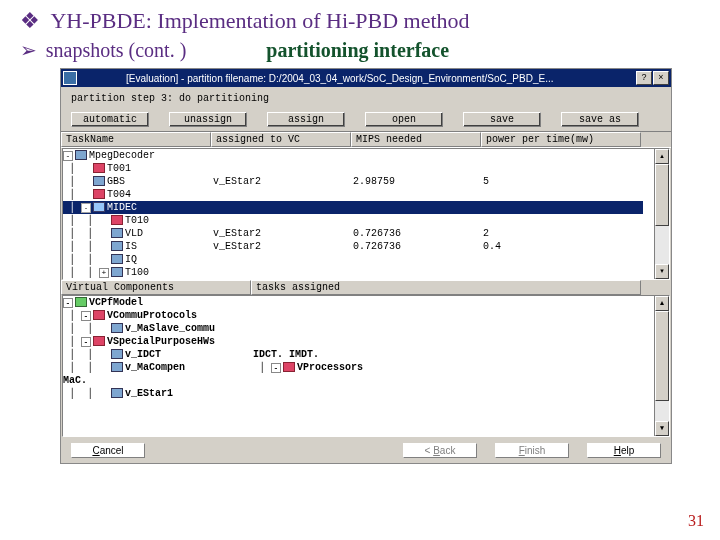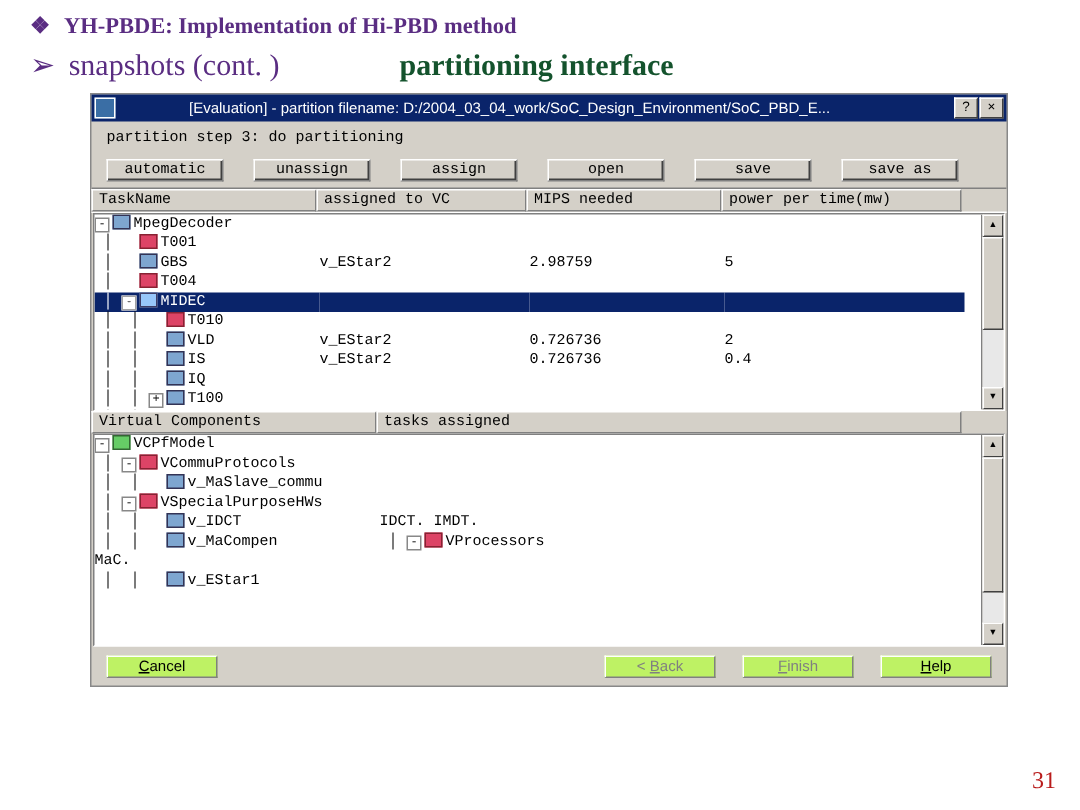--- a/index.html
+++ b/index.html
@@ -8,22 +8,22 @@
     height: 540px;
     background: #fff;
     font-family: Arial, sans-serif;
     font-size: 14px;
     position: relative;
     overflow: hidden;
   }
   .slide-heading {
     color: #5a2d82;
     font-family: "Times New Roman", serif;
-    font-size: 15px;
-    font-weight: bold;
+    font-size: 22px;
+    font-weight: normal;
     margin: 8px 0 4px 20px;
   }
   .slide-heading .diamond {
     color: #5a2d82;
     margin-right: 6px;
   }
   .sub-row {
     display: flex;
     align-items: baseline;
     gap: 40px;
@@ -109,21 +109,21 @@
   .pane {
     position: relative;
     background: #fff;
     border: 1px solid #808080;
     border-right-color: #fff;
     border-bottom-color: #fff;
     margin: 0 1px;
     overflow: hidden;
   }
   .tree-pane { height: 130px; }
-  .lower-pane { height: 140px; }
+  .lower-pane { height: 140px; font-weight: bold; }
 
   .tree-grid {
     display: grid;
     grid-template-columns: 150px 140px 130px 160px;
     font-family: "Courier New", monospace;
     font-size: 10px;
     line-height: 13px;
   }
 
   .pm-box {
@@ -177,21 +177,21 @@
     position:relative;
   }
 
   .bottom-bar {
     display:flex;
     justify-content: space-between;
     padding: 6px 10px 5px 10px;
   }
   .bottom-bar .right { display:flex; gap:18px; }
   .ghost-btn {
-    background:#bef264;
+    background:#ffffff;
     border:1px solid #fff;
     border-right-color:#808080; border-bottom-color:#808080;
     padding:1px 10px;
     font-family: Tahoma, sans-serif;
     font-size:10px;
     min-width:52px;
     text-align:center;
   }
   .disabled { color:#808080; }
   .under { text-decoration: underline; }

